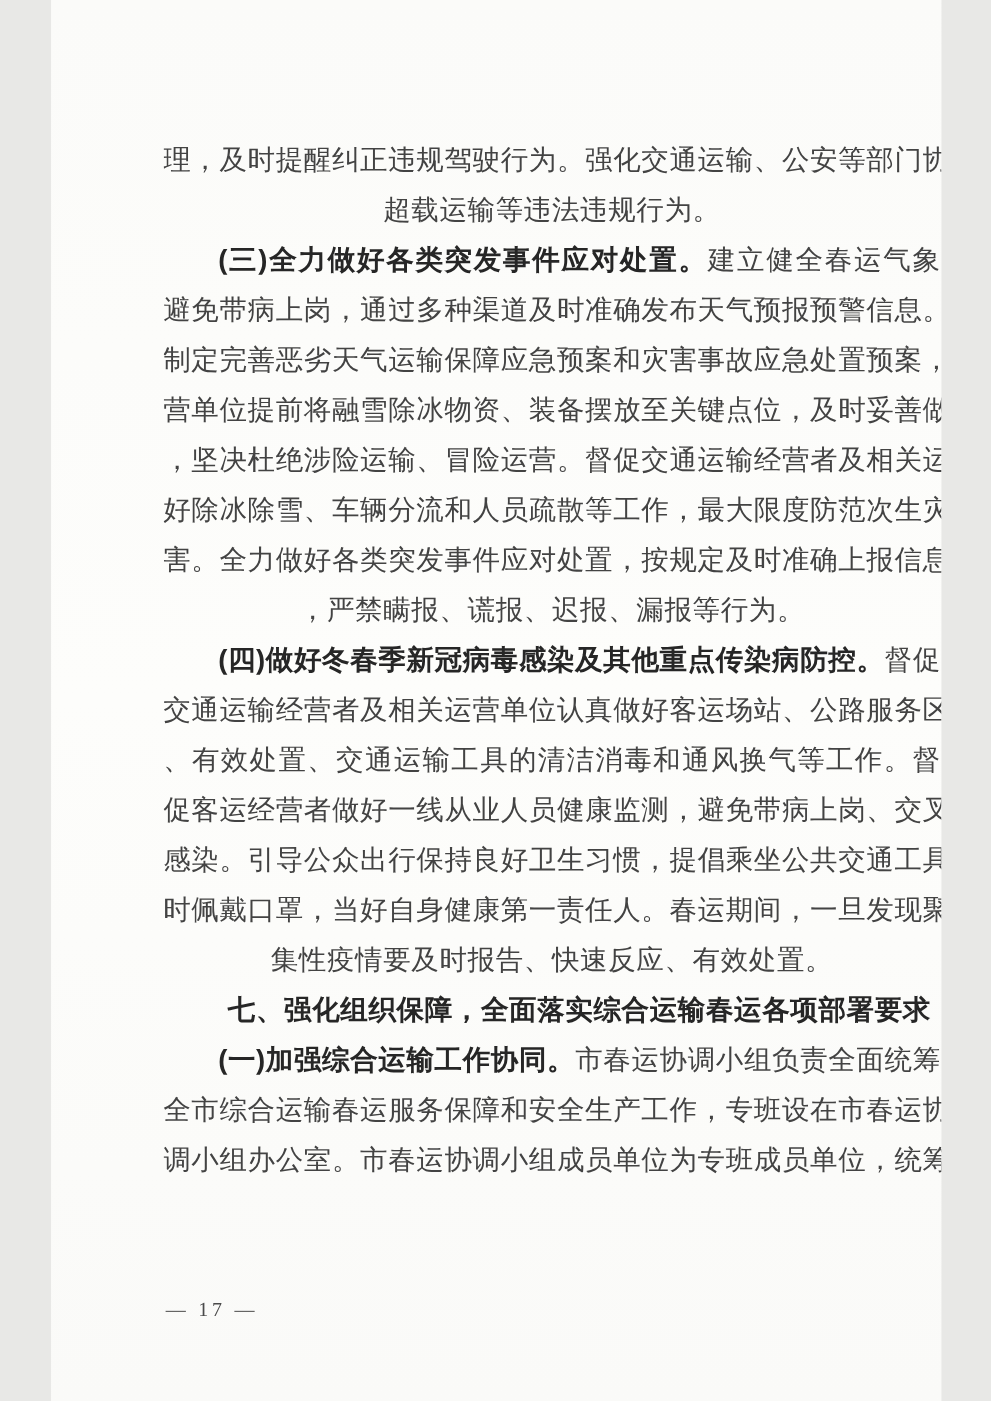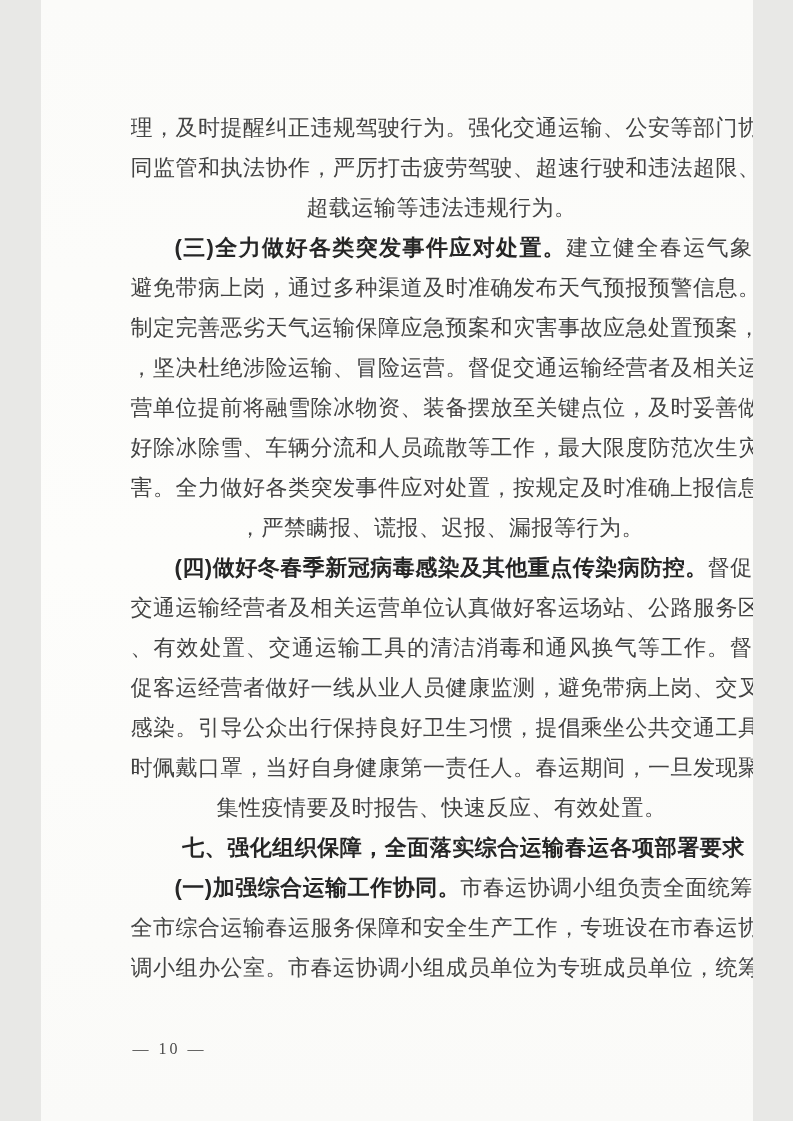--- a/index.html
+++ b/index.html
@@ -59,36 +59,35 @@
     color: #4a4a4a;
     font-family: "Liberation Serif", "DejaVu Serif", serif;
   }
 </style>
 </head>
 <body>
 
 <div class="page">
   <div class="doc-body" id="doc-body">
       <div class="line fill"><span class="seg">理，及时提醒纠正违规驾驶行为。强化交通运输、公安等部门协</span></div>
-      <div class="line fill"><span class="seg">同监管和执法协作，严厉打击疲劳驾驶、超速行驶和违法超限、</span></div>
       <div class="line"><span class="seg">超载运输等违法违规行为。</span></div>
       <div class="line fill indent"><span class="seg b">(三)全力做好各类突发事件应对处置。</span><span class="seg">建立健全春运气象</span></div>
       <div class="line fill"><span class="seg">避免带病上岗，通过多种渠道及时准确发布天气预报预警信息。</span></div>
       <div class="line fill"><span class="seg">制定完善恶劣天气运输保障应急预案和灾害事故应急处置预案，</span></div>
+      <div class="line fill"><span class="seg">营单位提前将融雪除冰物资、装备摆放至关键点位，及时妥善做</span></div>
       <div class="line fill"><span class="seg">，坚决杜绝涉险运输、冒险运营。督促交通运输经营者及相关运</span></div>
-      <div class="line fill"><span class="seg">营单位提前将融雪除冰物资、装备摆放至关键点位，及时妥善做</span></div>
       <div class="line fill"><span class="seg">好除冰除雪、车辆分流和人员疏散等工作，最大限度防范次生灾</span></div>
       <div class="line fill"><span class="seg">害。全力做好各类突发事件应对处置，按规定及时准确上报信息</span></div>
       <div class="line"><span class="seg">，严禁瞒报、谎报、迟报、漏报等行为。</span></div>
       <div class="line fill indent"><span class="seg b">(四)做好冬春季新冠病毒感染及其他重点传染病防控。</span><span class="seg">督促</span></div>
       <div class="line fill"><span class="seg">交通运输经营者及相关运营单位认真做好客运场站、公路服务区</span></div>
       <div class="line fill"><span class="seg">、有效处置、交通运输工具的清洁消毒和通风换气等工作。督</span></div>
       <div class="line fill"><span class="seg">促客运经营者做好一线从业人员健康监测，避免带病上岗、交叉</span></div>
       <div class="line fill"><span class="seg">感染。引导公众出行保持良好卫生习惯，提倡乘坐公共交通工具</span></div>
       <div class="line fill"><span class="seg">时佩戴口罩，当好自身健康第一责任人。春运期间，一旦发现聚</span></div>
       <div class="line"><span class="seg">集性疫情要及时报告、快速反应、有效处置。</span></div>
       <div class="line indent"><span class="seg b">七、强化组织保障，全面落实综合运输春运各项部署要求</span></div>
       <div class="line fill indent"><span class="seg b">(一)加强综合运输工作协同。</span><span class="seg">市春运协调小组负责全面统筹</span></div>
       <div class="line fill"><span class="seg">全市综合运输春运服务保障和安全生产工作，专班设在市春运协</span></div>
       <div class="line fill"><span class="seg">调小组办公室。市春运协调小组成员单位为专班成员单位，统筹</span></div>
     </div>
-  <div class="footer">— 10 —</div>
+  <div class="footer">— 17 —</div>
 </div>
 
 </body></html>

